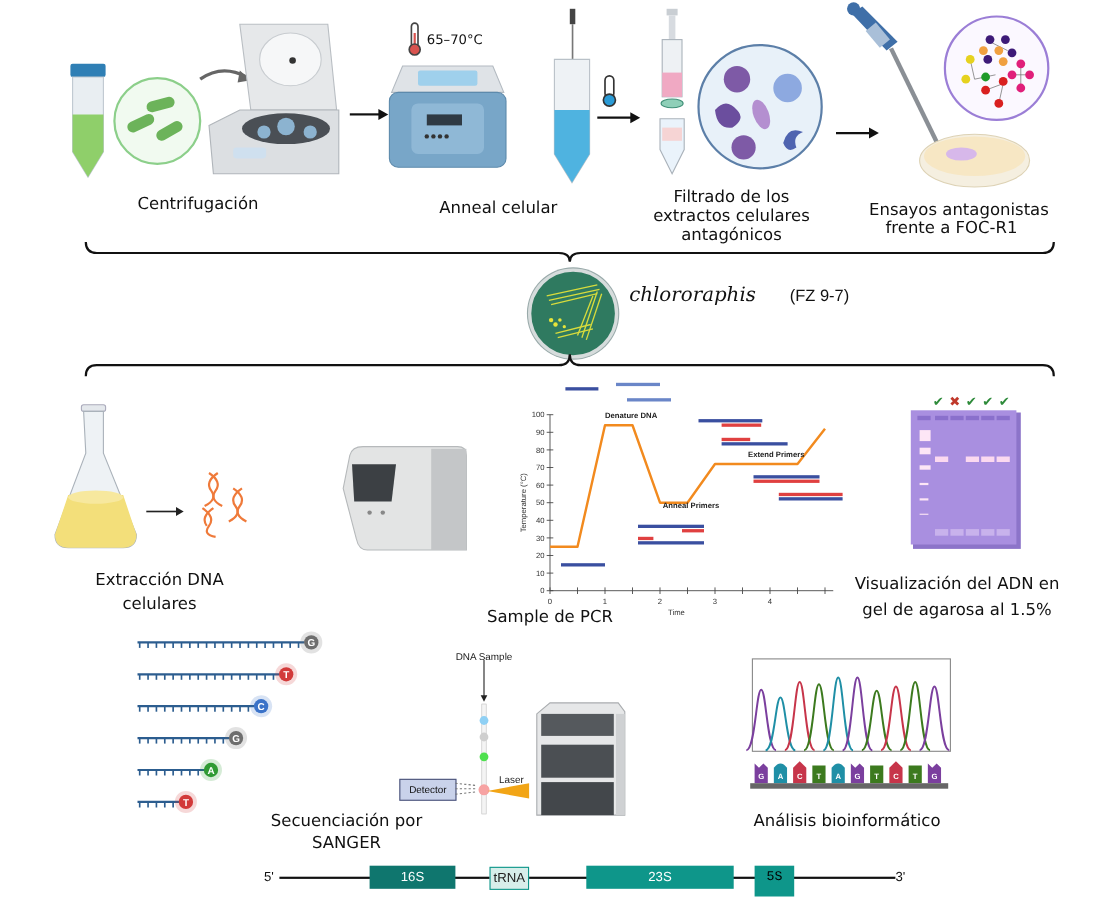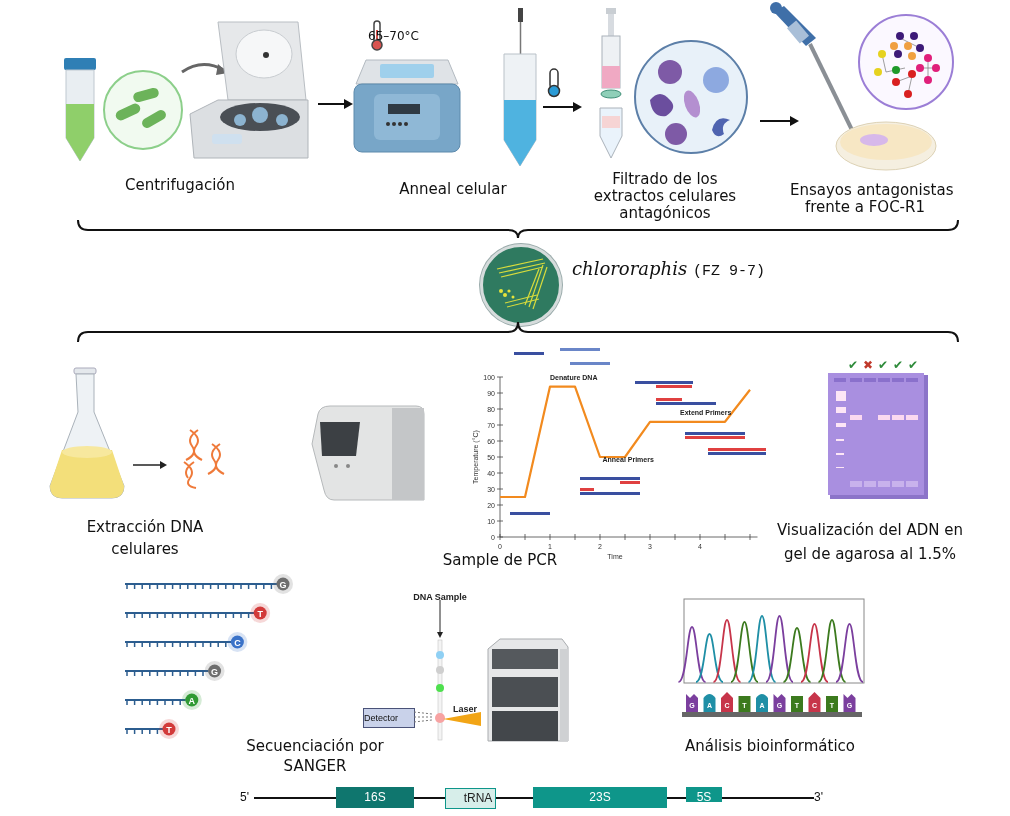--- a/index.html
+++ b/index.html
@@ -1,19 +1,19 @@
 <!DOCTYPE html>
 <html><head>
 <meta charset="utf-8">
 <style>
   html,body{margin:0;padding:0;background:#fff;}
   body{width:1010px;height:816px;position:relative;overflow:hidden;font-family:"DejaVu Sans","Liberation Sans",sans-serif;color:#111;}
   .abs{position:absolute;}
   .lbl{position:absolute;font-family:"DejaVu Sans",sans-serif;font-size:15px;line-height:18px;text-align:center;color:#111;white-space:nowrap;}
-  .small{font-family:"Liberation Sans",sans-serif;font-size:9px;color:#222;font-weight:bold;}
+  .small{font-family:"Liberation Sans",sans-serif;font-size:9px;color:#222;}
   svg{position:absolute;overflow:visible;}
 </style>
 </head>
 <body>
 
 <div class="abs" style="left:62px;top:58px;width:36px;height:100px;">
   <svg width="36" height="105" viewBox="0 0 36 105">
     <rect x="2" y="0" width="32" height="12" rx="2" fill="#2f7fb5"></rect>
     <path d="M4 12 H32 V80 L18 103 L4 80 Z" fill="#e9eef2" stroke="#bfc8d0"></path>
     <path d="M4 46 H32 V80 L18 103 L4 80 Z" fill="#8fcf6a"></path>
@@ -47,21 +47,21 @@
 <svg style="left:318px;top:98px;" width="36" height="12">
   <line x1="0" y1="6" x2="28" y2="6" stroke="#111" stroke-width="2"></line>
     <path d="M26 1 L35 6 L26 11 Z" fill="#111"></path>
 </svg>
 
 <svg style="left:370px;top:20px;" width="14" height="32">
   <rect x="4" y="1" width="6" height="22" rx="3" fill="#fff" stroke="#444" stroke-width="1.5"></rect>
   <rect x="6" y="10" width="2" height="14" fill="#d9534f"></rect>
   <circle cx="7" cy="25" r="5" fill="#d9534f" stroke="#444" stroke-width="1.5"></circle>
 </svg>
-<div class="lbl" style="left:368px;top:27px;font-size:12px;text-align:center;">65–70°C</div>
+<div class="lbl" style="left:388px;top:27px;font-size:12px;text-align:center;">65–70°C</div>
 
 <div class="abs" style="left:352px;top:58px;width:110px;height:95px;">
   <svg width="110" height="95" viewBox="0 0 110 95">
     <path d="M14 2 H96 L106 26 H4 Z" fill="#dfe3e7" stroke="#b3bac1"></path>
     <g fill="#9fd0ec">
       <rect x="28" y="6" width="54" height="14" rx="2"></rect>
     </g>
     <rect x="2" y="26" width="106" height="68" rx="8" fill="#78a6c8" stroke="#5d8aac"></rect>
     <rect x="22" y="36" width="66" height="46" rx="6" fill="#8fb8d6"></rect>
     <rect x="36" y="46" width="32" height="10" fill="#2f3a44"></rect>
@@ -197,21 +197,21 @@
     </g>
     <g fill="#e6e43a">
         <circle cx="18" cy="44" r="2"></circle>
         <circle cx="22" cy="48" r="2"></circle>
         <circle cx="26" cy="44" r="1.6"></circle>
         <circle cx="30" cy="50" r="1.5"></circle>
       </g>
   </svg>
 </div>
 <div class="abs" style="left:572px;top:256px;font-family:'DejaVu Serif',serif;font-size:18px;line-height:26px;">
-  <div><i>chlororaphis</i> <span style="font-family:Liberation Mono, monospace;font-size:15px;">(FZ 9-7)</span></div>
+  <div><i>chlororaphis</i> <span style="font-family:Liberation Sans, sans-serif;font-size:15px;margin-left:25px;">(FZ 9-7)</span></div>
 </div>
 
 <svg style="left:78px;top:322px;" width="880" height="22">
   <path d="M0 20 Q0 10 10 10 H430 Q440 10 440 0 Q440 10 450 10 H870 Q880 10 880 20" fill="none" stroke="#111" stroke-width="2"></path>
 </svg>
 
 <div class="abs" style="left:48px;top:368px;width:78px;height:132px;">
   <svg width="78" height="132" viewBox="0 0 78 132">
     <rect x="26" y="0" width="22" height="6" rx="2" fill="#e4e8ec" stroke="#aab"></rect>
     <path d="M28 6 H46 V44 L76 118 Q76 130 64 130 H14 Q2 130 2 118 L30 44 Z" fill="#eef2f5" stroke="#aab2ba"></path>
@@ -478,21 +478,21 @@
   <rect x="8" y="40" width="4" height="100" fill="#f4f4f4" stroke="#bbb" stroke-width="0.5"></rect>
   <circle cx="10" cy="55" r="4" fill="#8fd0f4"></circle>
   <circle cx="10" cy="70" r="4" fill="#cfcfcf"></circle>
   <circle cx="10" cy="88" r="4" fill="#4ee04e"></circle>
   <circle cx="10" cy="118" r="5" fill="#f7a3a3"></circle>
 </svg>
 <div class="lbl small" style="left:450px;top:700px;width:30px;">Laser</div>
 <svg style="left:443px;top:710px;" width="40" height="18">
   <path d="M0 9 L38 2 L38 16 Z" fill="#f2a516"></path>
 </svg>
-<div class="abs" style="left:363px;top:708px;width:50px;height:18px;background:#c9d2ea;border:1px solid #4a5278;font-family:'Liberation Sans',sans-serif;font-size:9px;line-height:18px;text-align:left;">Detector</div>
+<div class="abs" style="left:363px;top:708px;width:50px;height:18px;background:#c9d2ea;border:1px solid #4a5278;font-family:'Liberation Sans',sans-serif;font-size:9px;line-height:18px;text-align:center;">Detector</div>
 <svg style="left:414px;top:710px;" width="20" height="14">
   <g stroke="#777" stroke-dasharray="2 2">
       <line x1="0" y1="2" x2="18" y2="4"></line>
       <line x1="0" y1="7" x2="18" y2="7"></line>
       <line x1="0" y1="12" x2="18" y2="10"></line>
     </g>
 </svg>
 <div class="abs" style="left:484px;top:637px;width:86px;height:108px;">
   <svg width="86" height="108" viewBox="0 0 86 108">
     <path d="M4 12 L16 2 H78 L84 10 V104 H4 Z" fill="#e6e7e8" stroke="#a9acaf"></path>
@@ -538,17 +538,17 @@
     <path d="M171.5 96 L175.5 100 L179.5 96 L183.5 100 V114 H171.5 Z" fill="#7b3f9e"></path>
     <text x="177.5" y="110" font-size="7" font-weight="bold" text-anchor="middle" fill="#fff" font-family="Liberation Sans, sans-serif">G</text>
     <rect x="10" y="114" width="180" height="5" fill="#666"></rect>
   </svg>
 <div class="lbl" style="left:670px;top:737px;width:200px;">Análisis bioinformático</div>
 
 <div class="abs" style="left:238px;top:787px;width:590px;height:22px;">
   <div class="abs" style="left:2px;top:3px;font-family:'Liberation Sans',sans-serif;font-size:12px;">5'</div>
   <div class="abs" style="left:16px;top:10px;width:560px;height:1.5px;background:#111;"></div>
   <div class="abs" style="left:98px;top:0;width:78px;height:21px;background:#0f766e;color:#fff;font-family:'Liberation Sans',sans-serif;font-size:12px;line-height:21px;text-align:center;">16S</div>
-  <div class="abs" style="left:207px;top:1px;width:34px;height:19px;background:#d7eeea;border:1px solid #0e968a;color:#222;font-family:'Liberation Sans',sans-serif;font-size:12px;line-height:19px;text-align:center;padding-left:15px;">tRNA</div>
+  <div class="abs" style="left:207px;top:1px;width:34px;height:19px;background:#d7eeea;border:1px solid #0e968a;color:#222;font-family:'Liberation Sans',sans-serif;font-size:12px;line-height:19px;text-align:center;">tRNA</div>
   <div class="abs" style="left:263px;top:0;width:134px;height:21px;background:#0e968a;color:#fff;font-family:'Liberation Sans',sans-serif;font-size:12px;line-height:21px;text-align:center;margin-left:32px;">23S</div>
-  <div class="abs" style="left:448px;top:0;width:36px;height:15px;background:#0e968a;color:#ffffff;font-family:Liberation Sans, sans-serif;font-size:12px;line-height:21px;text-align:center;">5S</div>
+  <div class="abs" style="left:448px;top:0;width:36px;height:28px;background:#0e968a;color:#000000;font-family:Liberation Mono, monospace;font-size:12px;line-height:21px;text-align:center;">5S</div>
   <div class="abs" style="left:576px;top:3px;font-family:'Liberation Sans',sans-serif;font-size:12px;">3'</div>
 </div>
 
 </body></html>

